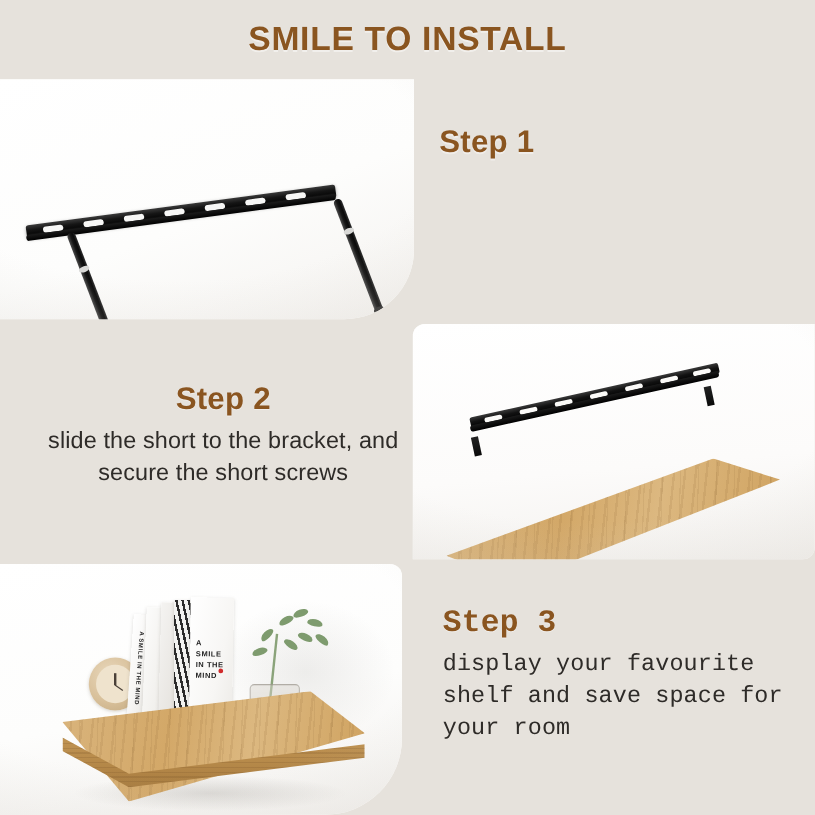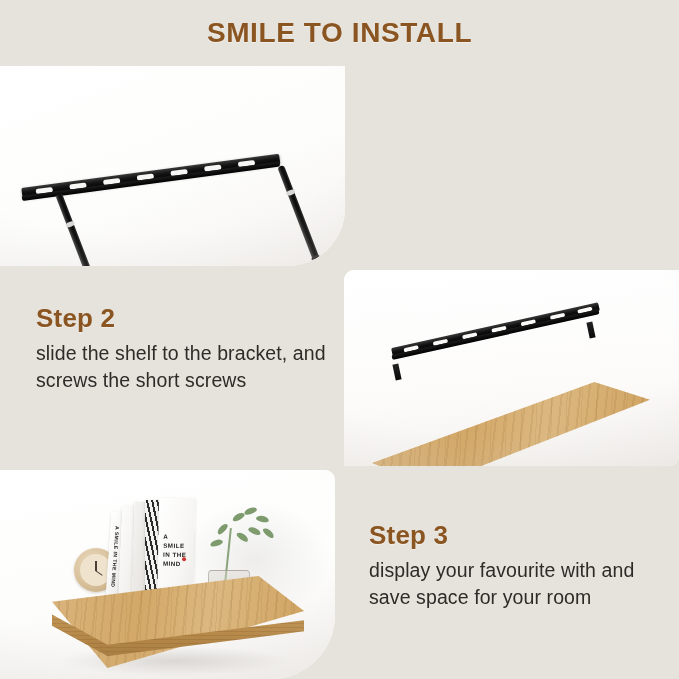--- a/index.html
+++ b/index.html
@@ -33,22 +33,22 @@
   
   .panel .vignette{
     position:absolute; inset:0;
     background:radial-gradient(120% 100% at 42% 32%, rgba(255,255,255,0) 52%, rgba(205,200,192,.30) 100%);
     pointer-events:none;
   }
 
   
   .textblock{ position:absolute; }
   #text1{ left:366px; top:103px; width:300px; }
-  #text2{ left:36px;  top:303px; width:300px; }
-  #text3{ left:369px; top:520px; width:300px; }
+  #text2{ left:36px;  top:317px; width:300px;text-align:center; }
+  #text3{ left:369px; top:504px; width:300px;font-family:Liberation Mono, monospace; }
 
   .step-head{
     font-size:26px; font-weight:bold; color:#8a5520;
     letter-spacing:.2px; margin-bottom:6px;
     text-shadow:0 1px 0 rgba(255,255,255,.4);
   }
   .step-body{
     font-size:19.5px; line-height:27px; color:#2e2b28; letter-spacing:.1px;
   }
 
@@ -198,20 +198,21 @@
     <div class="rod" id="b1-rodR">
       <div class="cap" style="top:26px"></div>
       <div class="tip"></div>
     </div>
 
     <div class="vignette"></div>
   </div>
 </div>
 
 <div class="textblock" id="text1">
+  <div class="step-head">Step 1</div>
 </div>
 
 <div class="panel" id="panel2">
   <div id="shelf-scene">
 
     <div class="bar" id="s2-bar">
       <div class="slot" style="left:12px"></div>
       <div class="slot" style="left:42px"></div>
       <div class="slot" style="left:72px"></div>
       <div class="slot" style="left:102px"></div>
@@ -224,21 +225,21 @@
     <div class="bar-foot" id="s2-footR"></div>
 
     <div class="wood-top" id="s2-top"></div>
 
     <div class="vignette"></div>
   </div>
 </div>
 
 <div class="textblock" id="text2">
   <div class="step-head">Step 2</div>
-  <div class="step-body">slide the shelf to the bracket, and screws the short screws</div>
+  <div class="step-body">slide the short to the bracket, and secure the short screws</div>
 </div>
 
 <div class="panel" id="panel3">
   <div id="styled-scene">
 
     <div class="shadow-soft" style="left:60px; top:176px; width:230px; height:30px;"></div>
 
     <div class="shadow-soft" style="left:180px; top:30px; width:150px; height:120px; opacity:.55;"></div>
 
     <div class="clock" style="left:74px; top:78px;">
@@ -273,14 +274,14 @@
 
     <div class="wood-top" id="s3-top"></div>
     <div class="wood-edge" id="s3-edge"></div>
 
     <div class="vignette"></div>
   </div>
 </div>
 
 <div class="textblock" id="text3">
   <div class="step-head">Step 3</div>
-  <div class="step-body">display your favourite with and save space for your room</div>
+  <div class="step-body">display your favourite shelf and save space for your room</div>
 </div>
 
 </body></html>

